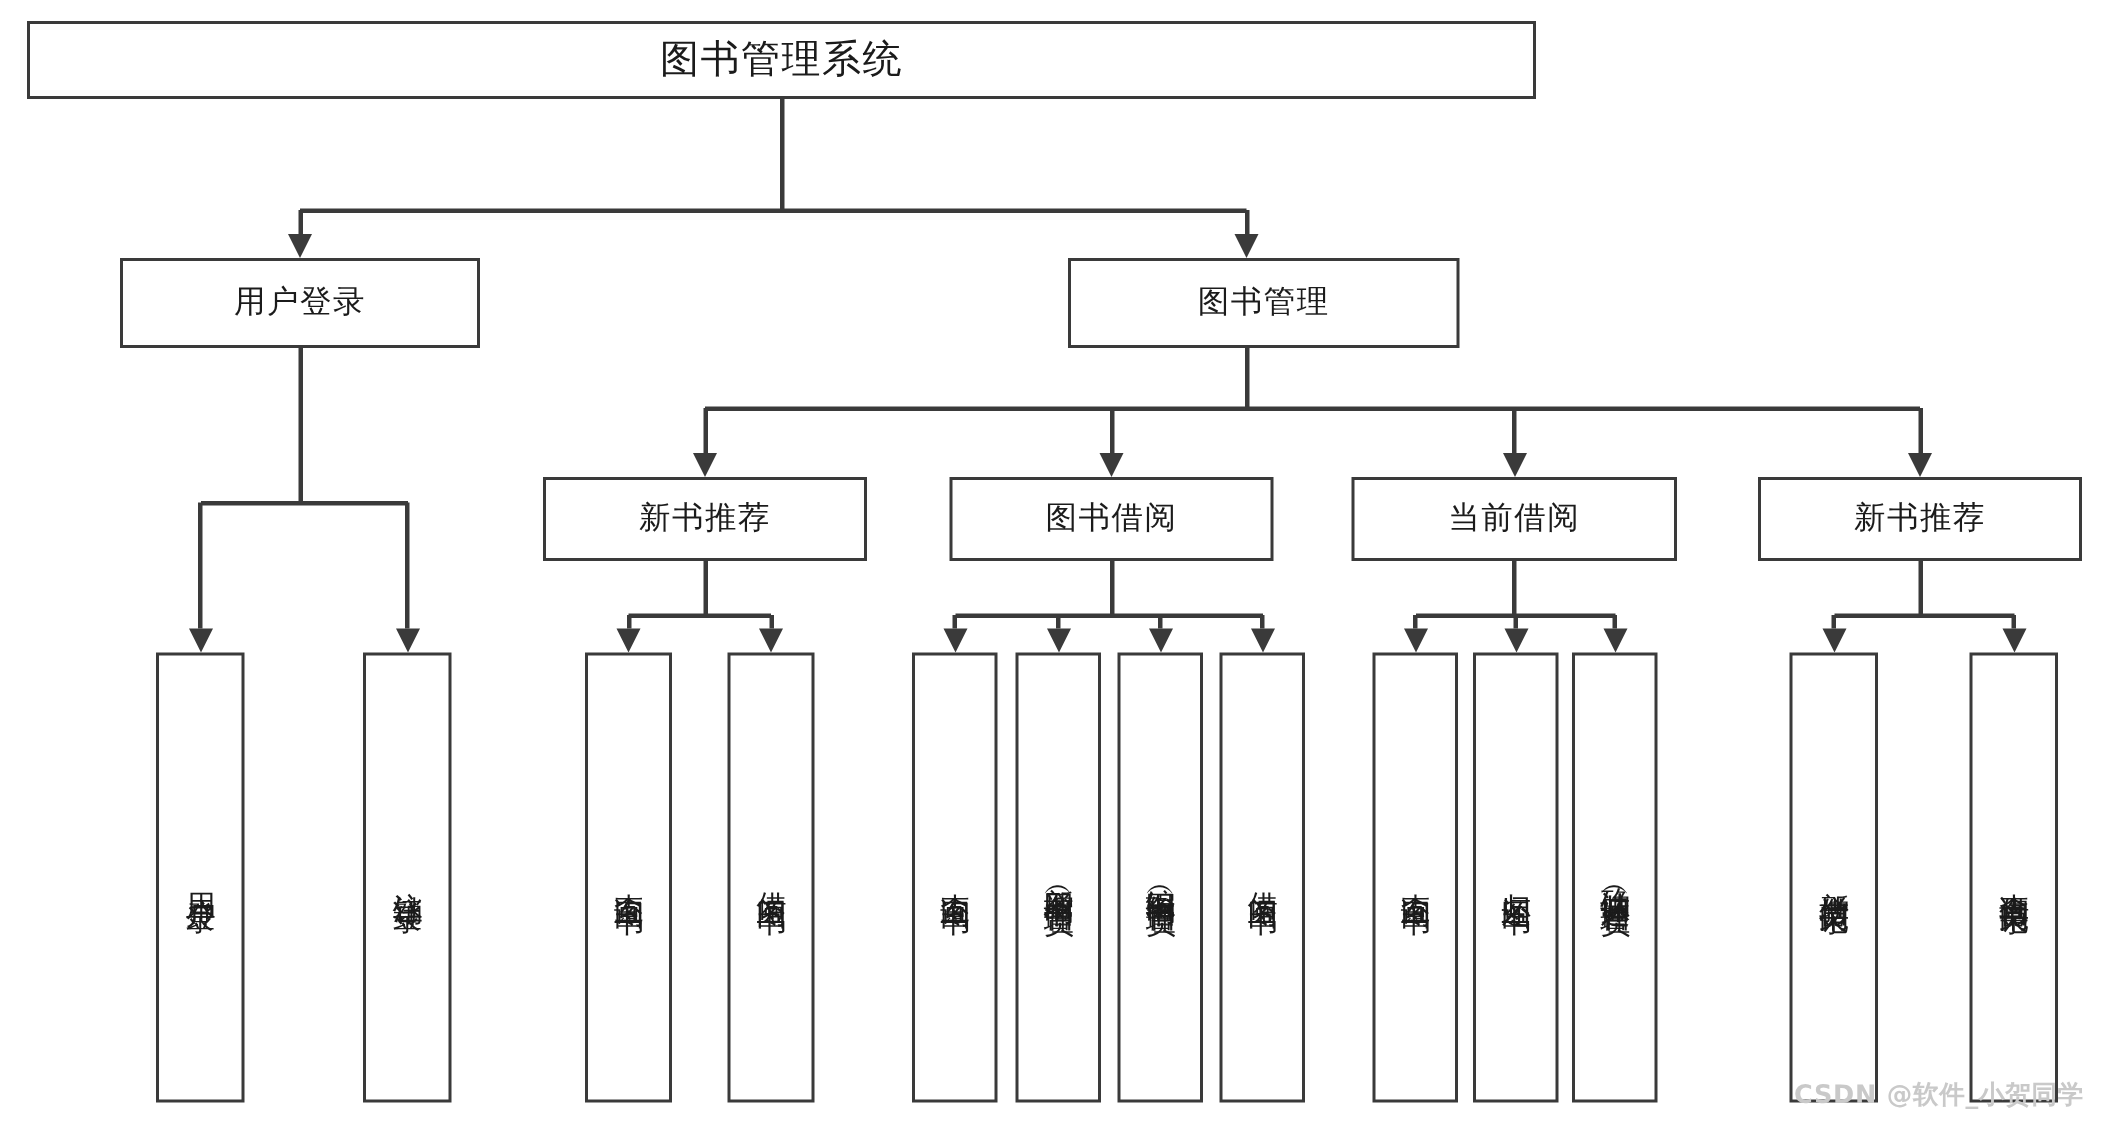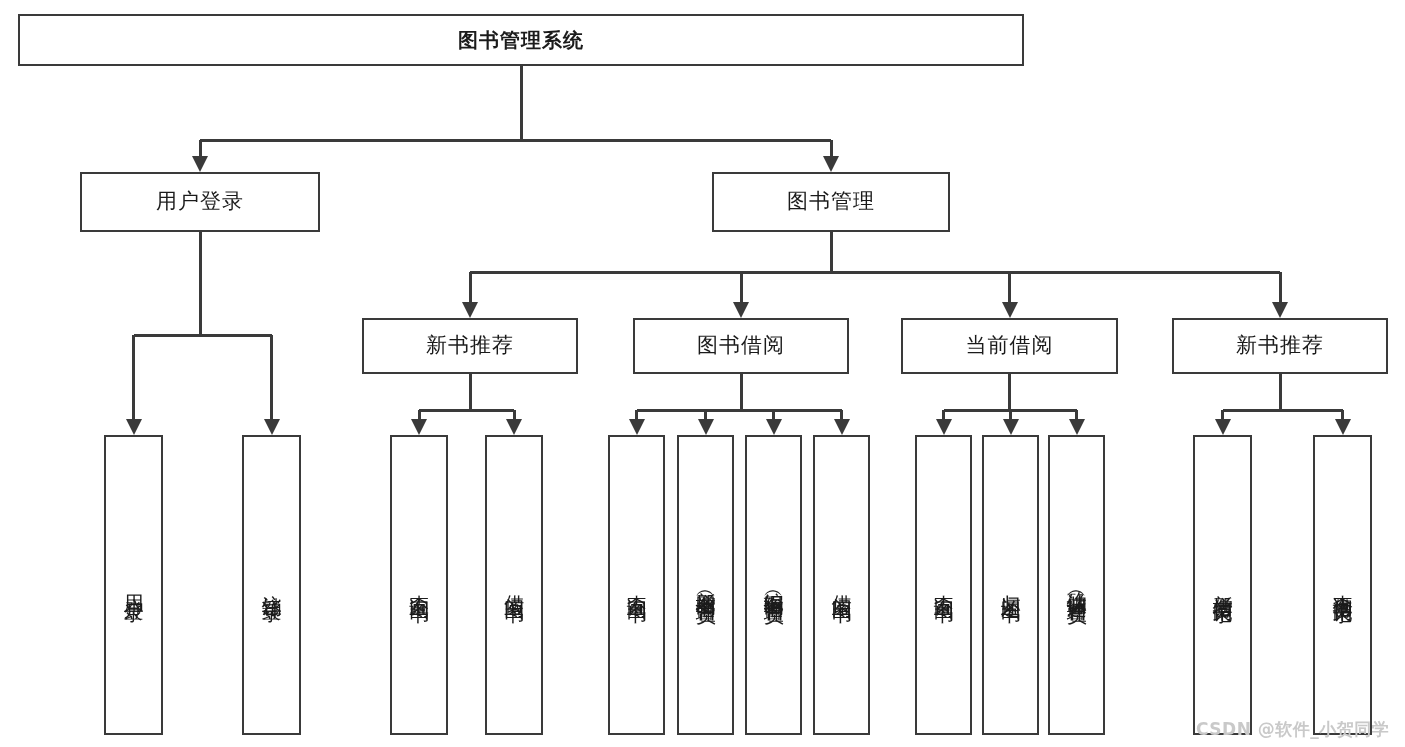--- a/index.html
+++ b/index.html
@@ -39,22 +39,21 @@
     font-size: 20px;
     line-height: 1.18;
     letter-spacing: 3px;
     text-align: center;
     padding: 6px 0;
   }
   .node.vert.tight {
     letter-spacing: 2px;
   }
   .node.root {
-    font-size: 20px;
-    font-weight: bold;
+    font-size: 26px;
   }
   .edge {
     position: absolute;
     background: #3a3a3a;
   }
   .edge.v { width: 3px; }
   .edge.h { height: 3px; }
   .arrow {
     position: absolute;
     width: 0;
@@ -73,21 +72,21 @@
   }
 </style>
 </head>
 <body>
 
 <div id="canvas">
 
   <div class="node horiz root" style="left: 18px; top: 14px; width: 1006px; height: 52px;">图书管理系统</div>
 
   <div class="node horiz" style="left: 80px; top: 172px; width: 240px; height: 60px;">用户登录</div>
-  <div class="node horiz" style="left: 712px; top: 172px; width: 238px; height: 60px;">图书管理</div>
+  <div class="node horiz" style="left: 712px; top: 172px; width: 261px; height: 60px;">图书管理</div>
 
   <div class="node horiz" style="left: 362px; top: 318px; width: 216px; height: 56px;">新书推荐</div>
   <div class="node horiz" style="left: 633px; top: 318px; width: 216px; height: 56px;">图书借阅</div>
   <div class="node horiz" style="left: 901px; top: 318px; width: 217px; height: 56px;">当前借阅</div>
   <div class="node horiz" style="left: 1172px; top: 318px; width: 216px; height: 56px;">新书推荐</div>
 
   <div class="node vert" style="left: 104px; top: 435px; width: 59px; height: 300px;">用户登录</div>
   <div class="node vert" style="left: 242px; top: 435px; width: 59px; height: 300px;">注销登录</div>
   <div class="node vert" style="left: 390px; top: 435px; width: 58px; height: 300px;">查询图书</div>
   <div class="node vert" style="left: 485px; top: 435px; width: 58px; height: 300px;">借阅图书</div>

